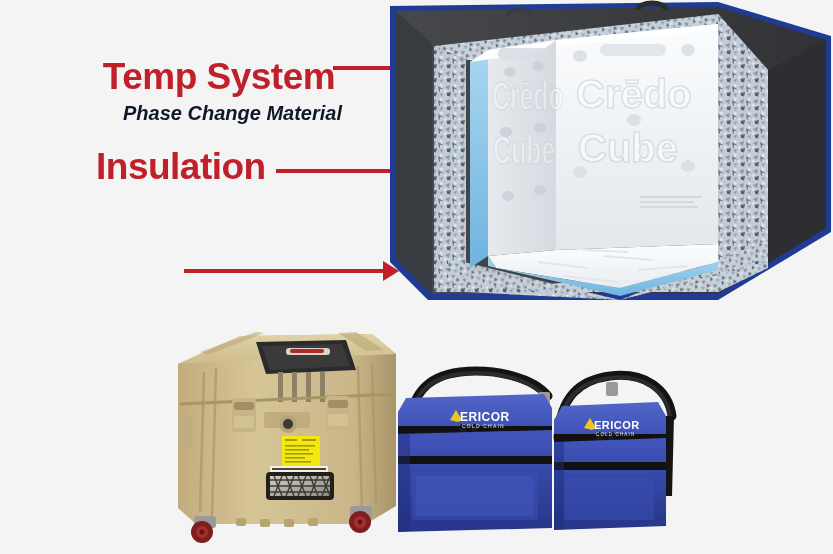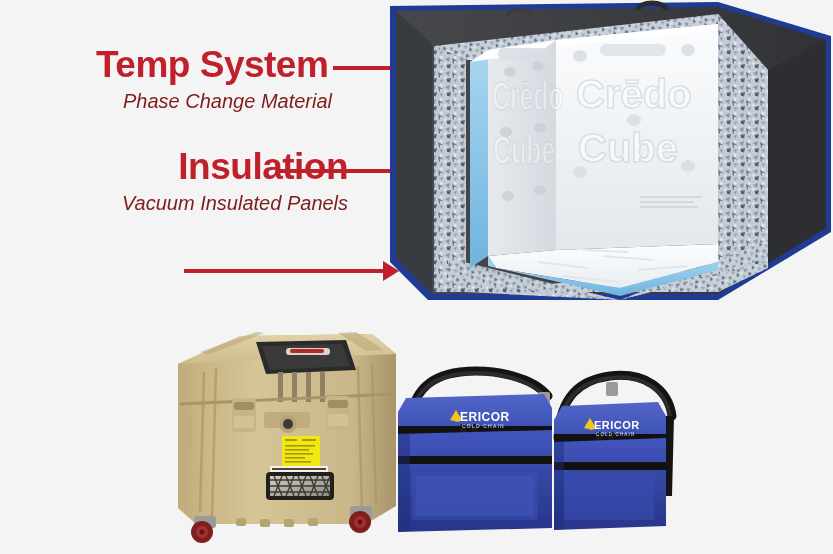--- a/index.html
+++ b/index.html
@@ -15,30 +15,30 @@
   .callout{position:absolute;}
   .callout .title{
     font-weight:bold;
     color:#c0202a;
     line-height:1;
     white-space:nowrap;
     letter-spacing:-0.5px;
   }
   .callout .sub{
     font-style:italic;
-    font-weight:normal;
-    color:#7f1d1d;
+    font-weight:bold;
+    color:#0f172a;
     white-space:nowrap;
     line-height:1;
   }
-  #callout-temp{left:96px;top:46px;}
+  #callout-temp{left:96px;top:58px;text-align:center;}
   #callout-temp .title{font-size:37px;}
   #callout-temp .sub{font-size:20px;margin-top:8px;margin-left:27px;}
   #callout-insulation{left:96px;top:148px;}
-  #callout-insulation .title{font-size:37px;text-align:right;}
+  #callout-insulation .title{font-size:37px;}
   #callout-insulation .sub{font-size:20px;margin-top:8px;margin-left:26px;}
   #callout-case{left:96px;top:250px;}
   #callout-case .title{font-size:37px;}
 
   
   .arrow{position:absolute;height:22px;}
   .arrow .shaft{position:absolute;left:0;top:9px;height:4px;background:#c0202a;}
   .arrow .head{
     position:absolute;top:1px;width:0;height:0;
     border-top:10px solid transparent;
@@ -72,21 +72,20 @@
     <div class="title">Temp System</div>
     <div class="sub">Phase Change Material</div>
   </div>
   <div class="arrow" id="arrow-temp">
     <div class="shaft"></div>
     <div class="head"></div>
   </div>
 
   <div class="callout" id="callout-insulation">
     <div class="title">Insulation</div>
-    <div class="sub">Vacuum Insulated Panels</div>
   </div>
   <div class="arrow" id="arrow-insulation">
     <div class="shaft"></div>
     <div class="head"></div>
   </div>
 
   <div class="arrow" id="arrow-case">
     <div class="shaft"></div>
     <div class="head"></div>
   </div>

